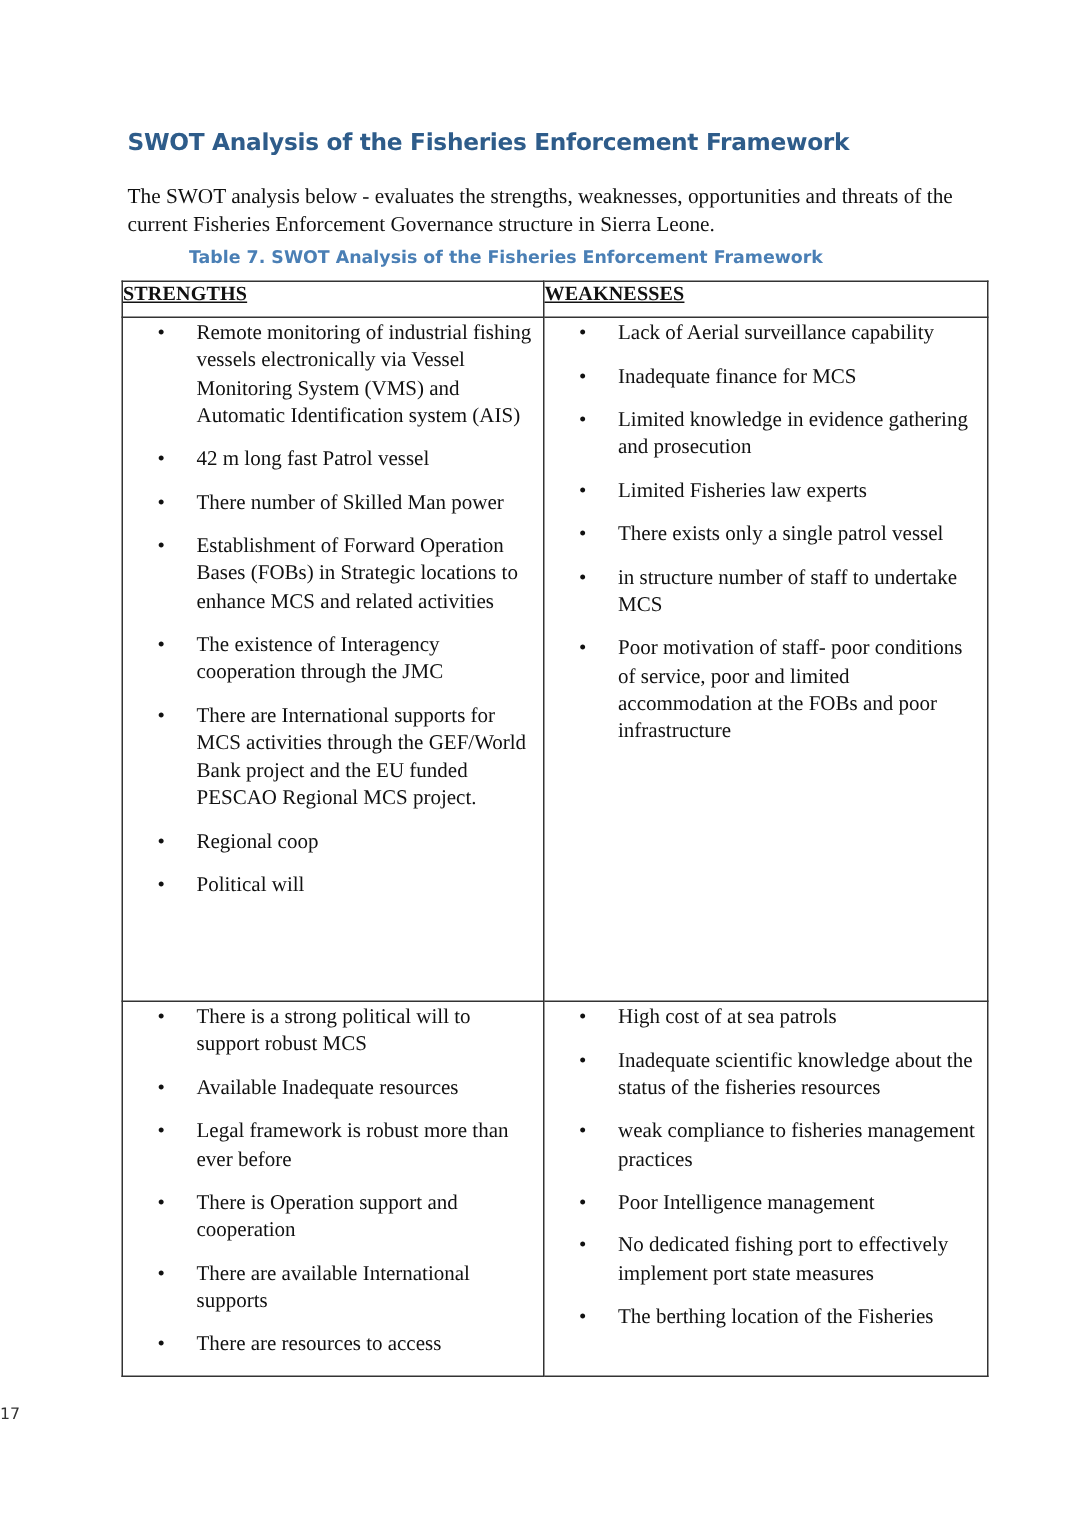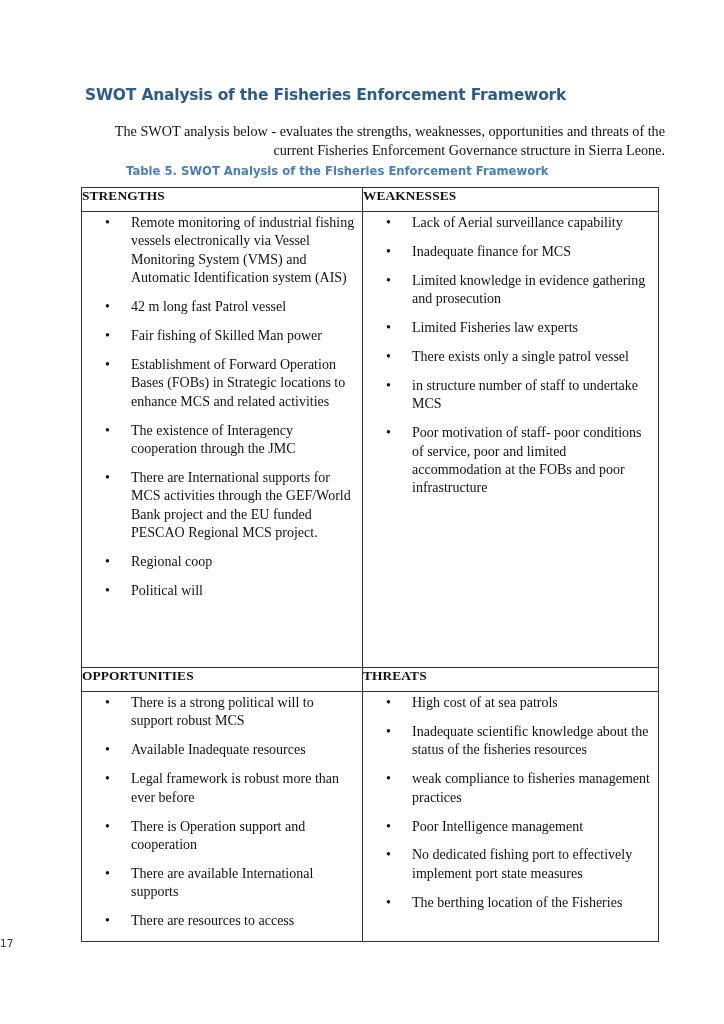--- a/index.html
+++ b/index.html
@@ -7,41 +7,42 @@
     .page { position: absolute; left: 0; top: 0; width: 724px; height: 932px; background: #fff; }
     .heading {
       position: absolute; left: 85px; top: 86px;
       font-family: "DejaVu Sans", sans-serif; font-weight: bold;
       font-size: 15.5px; color: #2e5c8a; letter-spacing: -0.2px;
       white-space: nowrap;
     }
     .intro {
       position: absolute; left: 85px; top: 122px; width: 580px;
       font-family: "Liberation Serif", serif; font-size: 14.2px;
-      line-height: 19px; color: #111; text-align: right;
+      line-height: 19px; color: #111;
     }
     .caption {
       position: absolute; left: 126px; top: 164px;
       font-family: "DejaVu Sans", sans-serif; font-weight: bold;
       font-size: 11.6px; color: #4a7fb5; white-space: nowrap;
     }
     table.swot {
       position: absolute; left: 81px; top: 187px; width: 577px;
       border-collapse: collapse; table-layout: fixed;
       font-family: "Liberation Serif", serif; color: #111;
     }
     table.swot td, table.swot th {
       border: 1.5px solid #333; vertical-align: top; padding: 0;
     }
     table.swot col.c1 { width: 281px; }
     table.swot col.c2 { width: 296px; }
     th.hdr {
       text-align: left; font-weight: bold; font-size: 13.4px;
       height: 24px; padding: 3px 0 0 6px; box-sizing: border-box;
       letter-spacing: 0.1px;
+      text-decoration: underline;
     }
     ul.items {
       list-style: none; margin: 0; padding: 2px 6px 0 0;
     }
     ul.items li {
       position: relative; padding-left: 49px;
       font-size: 14px; line-height: 18.4px; margin-bottom: 10.5px;
     }
     ul.items li::before {
       content: "\2022"; position: absolute; left: 23px; top: 0;
@@ -53,60 +54,56 @@
       position: absolute; left: 0; width: 724px; top: 937px; text-align: left;
       font-family: "DejaVu Sans", sans-serif; font-size: 10.5px; color: #333;
     }
   </style>
 </head>
 <body>
 
 <div class="page">
   <div class="heading">SWOT Analysis of the Fisheries Enforcement Framework</div>
   <div class="intro">The SWOT analysis below - evaluates the strengths, weaknesses, opportunities and threats of the current Fisheries Enforcement Governance structure in Sierra Leone.</div>
-  <div class="caption">Table 5. SWOT Analysis of the Fisheries Enforcement Framework</div>
+  <div class="caption">Table 7. SWOT Analysis of the Fisheries Enforcement Framework</div>
 
   <table class="swot">
     <colgroup>
         <col class="c1">
         <col class="c2">
       </colgroup>
     <tbody>
         <tr>
       <th class="hdr">STRENGTHS</th>
       <th class="hdr">WEAKNESSES</th>
     </tr>
     <tr>
       <td class="s-cell">
         <ul class="items">
               <li>Remote monitoring of industrial fishing vessels electronically via Vessel Monitoring System (VMS) and Automatic Identification system (AIS)</li>
               <li>42 m long fast Patrol vessel</li>
-              <li>Fair fishing of Skilled Man power</li>
+              <li>There number of Skilled Man power</li>
               <li>Establishment of Forward Operation Bases (FOBs) in Strategic locations to enhance MCS and related activities</li>
               <li>The existence of Interagency cooperation through the JMC</li>
               <li>There are International supports for MCS activities through the GEF/World Bank project and the EU funded PESCAO Regional MCS project.</li>
               <li>Regional coop</li>
               <li>Political will</li>
             </ul>
       </td>
       <td class="s-cell">
         <ul class="items">
               <li>Lack of Aerial surveillance capability</li>
               <li>Inadequate finance for MCS</li>
               <li>Limited knowledge in evidence gathering and prosecution</li>
               <li>Limited Fisheries law experts</li>
               <li>There exists only a single patrol vessel</li>
               <li>in structure number of staff to undertake MCS</li>
               <li>Poor motivation of staff- poor conditions of service, poor and limited accommodation at the FOBs and poor infrastructure</li>
             </ul>
       </td>
-    </tr>
-    <tr>
-      <th class="hdr">OPPORTUNITIES</th>
-      <th class="hdr">THREATS</th>
     </tr>
     <tr>
       <td class="o-cell">
         <ul class="items">
               <li>There is a strong political will to support robust MCS</li>
               <li>Available Inadequate resources</li>
               <li>Legal framework is robust more than ever before</li>
               <li>There is Operation support and cooperation</li>
               <li>There are available International supports</li>
               <li>There are resources to access</li>

